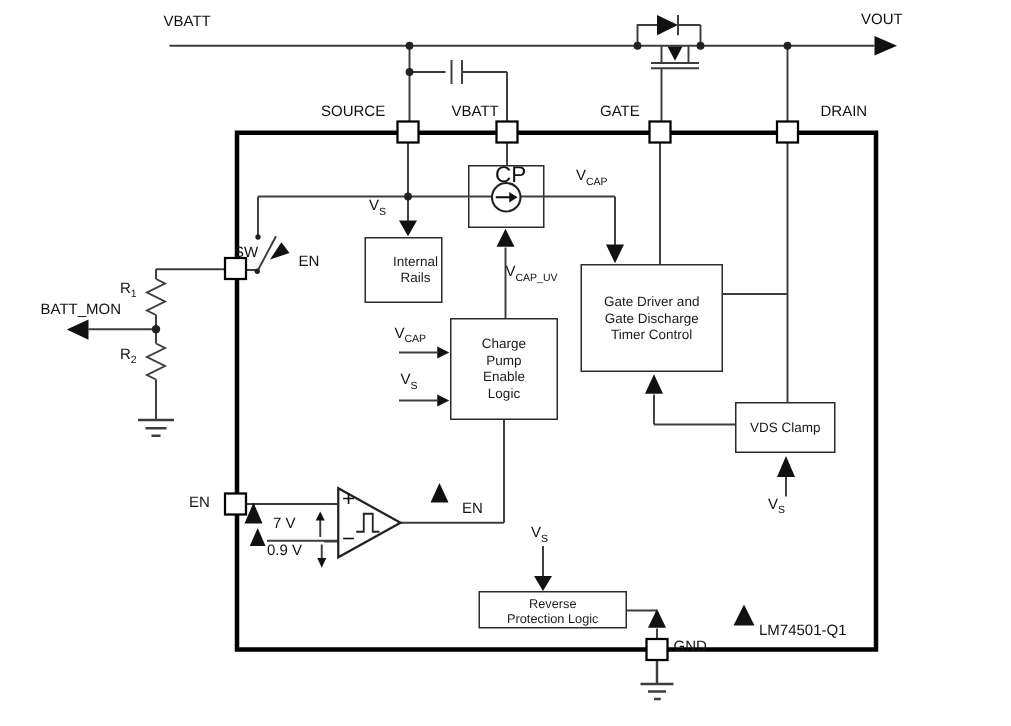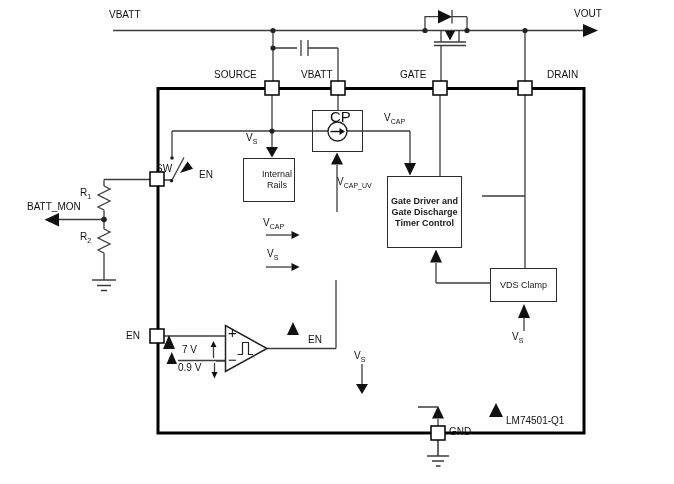--- a/index.html
+++ b/index.html
@@ -19,31 +19,41 @@
 
 <div id="canvas">
 
   <div class="blk" style="left:243px;top:158px;width:52px;height:44px;padding-left:16px;">
     <div>Internal</div>
     <div>Rails</div>
   </div>
 
   <div class="blk" style="left:312px;top:110px;width:51px;height:42px;"></div>
 
-
-  <div class="blk" style="left:387px;top:176px;width:75px;height:72px;font-weight:bold;">
+  <div class="blk" style="left:300px;top:212px;width:72px;height:68px;">
+    <div>Charge</div>
+    <div>Pump</div>
+    <div>Enable</div>
+    <div>Logic</div>
+  </div>
+
+  <div class="blk" style="left:387px;top:176px;width:95px;height:72px;">
     <div>Gate Driver and</div>
     <div>Gate Discharge</div>
     <div>Timer Control</div>
   </div>
 
   <div class="blk" style="left:490px;top:268px;width:67px;height:34px;">
     <div>VDS Clamp</div>
   </div>
 
+  <div class="blk small" style="left:319px;top:394px;width:99px;height:25px;">
+    <div>Reverse</div>
+    <div>Protection Logic</div>
+  </div>
 
   <svg id="wires" width="674" height="484" viewBox="0 0 674 484">
     <g stroke="#3d3d3d" stroke-width="1.3" fill="none">
 
       <path d="M113,30.5 H583"></path>
 
       <path d="M273,30.5 V81"></path>
       <path d="M273,48 H297 M301,40 V56 M308,40 V56 M308,48 H338 M338,48 V81"></path>
 
       <path d="M425,30.5 V16.7 H438 M452,16.7 H467 M467,16.7 V30.5 M452,10 V23.5"></path>

